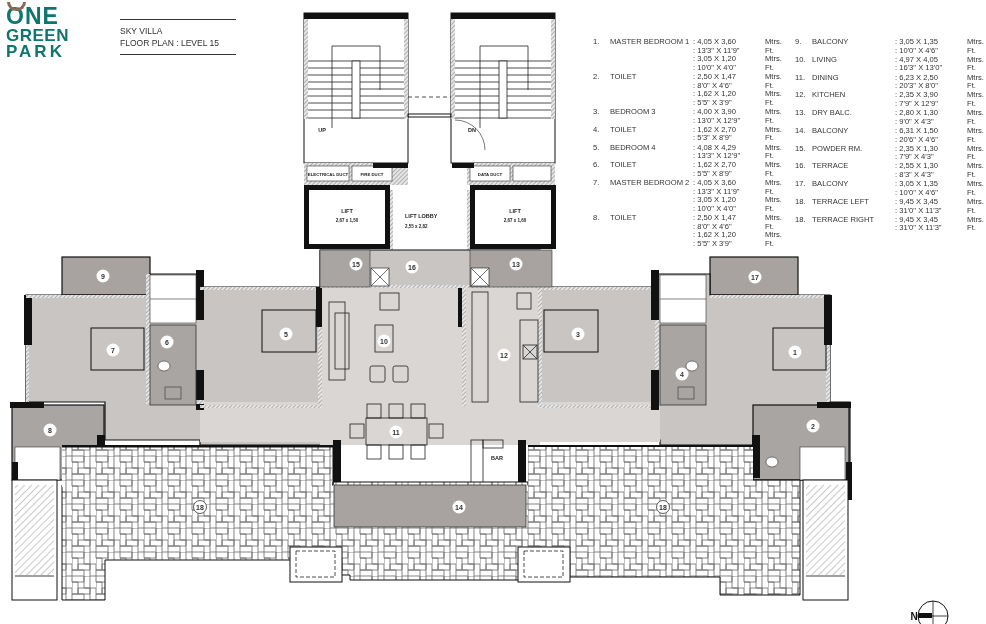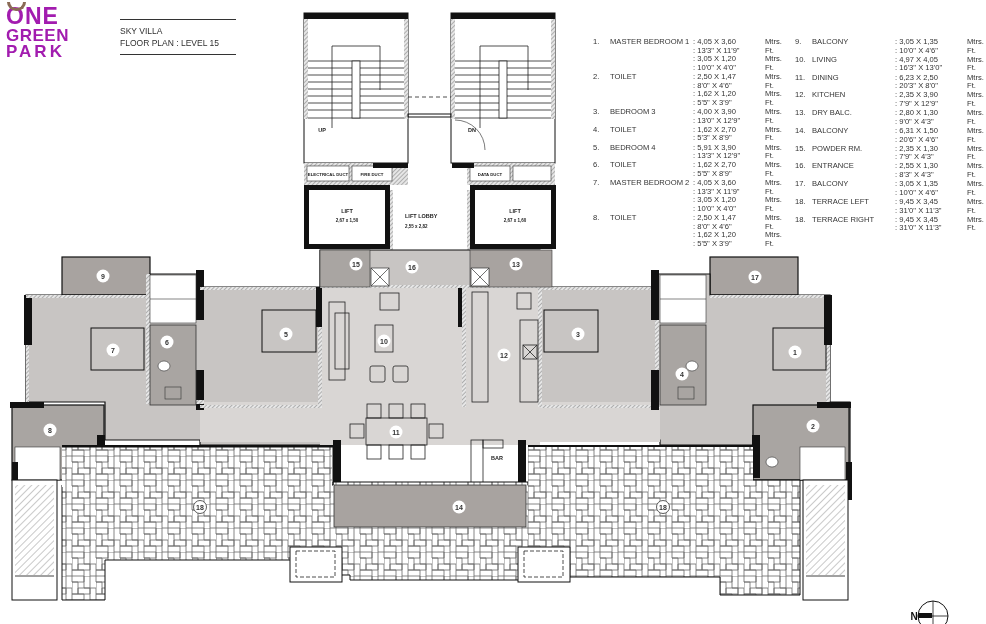--- a/index.html
+++ b/index.html
@@ -1,17 +1,17 @@
 <!DOCTYPE html>
 <html><head>
 <meta charset="utf-8">
 <style>
   html, body { margin:0; padding:0; background:#ffffff; }
   body { width:986px; height:624px; position:relative; overflow:hidden; font-family:"Liberation Sans", sans-serif; color:#2b2b2b; }
-  .logo { position:absolute; left:6px; top:6px; width:62px; color:#a21caf; font-weight:bold; line-height:0.95; }
+  .logo { position:absolute; left:6px; top:6px; width:62px; color:#0f766e; font-weight:bold; line-height:0.95; }
   .logo .one { font-size:23px; letter-spacing:1px; position:relative; }
   .logo .one::before { content:""; position:absolute; left:1px; top:-4px; width:13px; height:6px; border:3px solid #8a6a55; border-top:none; border-radius:0 0 10px 10px; }
   .logo .green { font-size:17px; letter-spacing:0.5px; }
   .logo .park { font-size:17px; letter-spacing:3px; }
   .titlebox { position:absolute; left:120px; top:19px; width:116px; border-top:1px solid #333; border-bottom:1px solid #333; padding:5px 0 5px 0; font-size:8.5px; font-weight:normal; line-height:12px; color:#2f2f2f; }
   .legend { position:absolute; left:593px; top:37px; font-size:7.6px; color:#333; }
   .legend-col { position:absolute; top:0; }
   .lg-row { position:relative; height:8.6px; white-space:nowrap; }
   .lg-num { position:absolute; left:0; }
   .lg-name { position:absolute; left:17px; }
@@ -94,21 +94,21 @@
         <span class="lg-unit">Mtrs.</span>
       </div>
       <div class="lg-row">
         <span class="lg-dim">: 5'3" X 8'9"</span>
         <span class="lg-unit">Ft.</span>
       </div>
       <div style="height: 0.6px;"></div>
       <div class="lg-row">
         <span class="lg-num">5.</span>
         <span class="lg-name">BEDROOM 4</span>
-        <span class="lg-dim">: 5,91 X 3,90</span>
+        <span class="lg-dim">: 4,08 X 4,29</span>
         <span class="lg-unit">Mtrs.</span>
       </div>
       <div class="lg-row">
         <span class="lg-dim">: 13'3" X 12'9"</span>
         <span class="lg-unit">Ft.</span>
       </div>
       <div style="height: 0.6px;"></div>
       <div class="lg-row">
         <span class="lg-num">6.</span>
         <span class="lg-name">TOILET</span>
@@ -232,21 +232,21 @@
         <span class="lg-dim">: 2,35 X 1,30</span>
         <span class="lg-unit">Mtrs.</span>
       </div>
       <div class="lg-row">
         <span class="lg-dim">: 7'9" X 4'3"</span>
         <span class="lg-unit">Ft.</span>
       </div>
       <div style="height: 0.6px;"></div>
       <div class="lg-row">
         <span class="lg-num">16.</span>
-        <span class="lg-name">ENTRANCE</span>
+        <span class="lg-name">TERRACE</span>
         <span class="lg-dim">: 2,55 X 1,30</span>
         <span class="lg-unit">Mtrs.</span>
       </div>
       <div class="lg-row">
         <span class="lg-dim">: 8'3" X 4'3"</span>
         <span class="lg-unit">Ft.</span>
       </div>
       <div style="height: 0.6px;"></div>
       <div class="lg-row">
         <span class="lg-num">17.</span>

